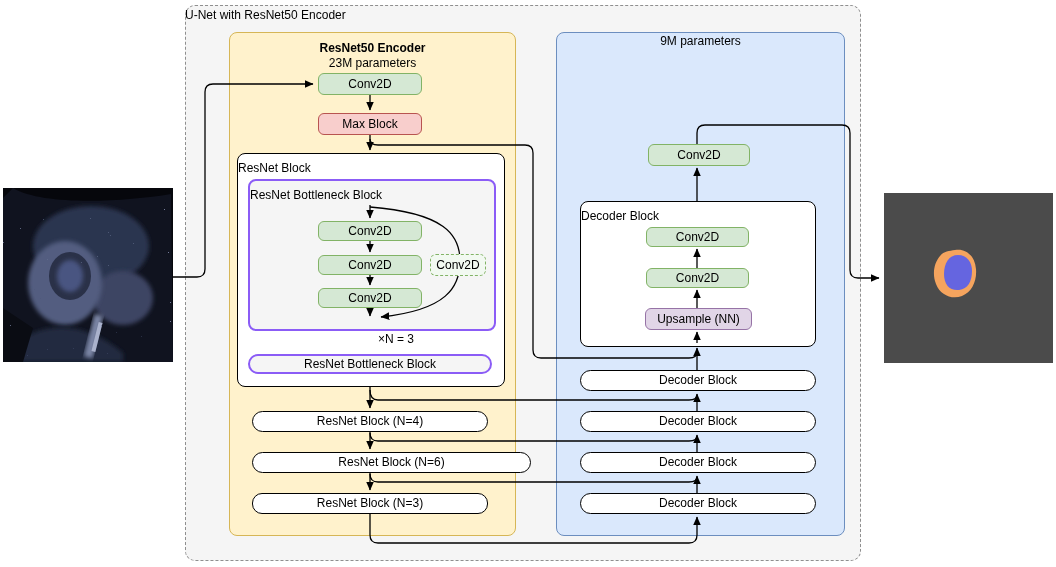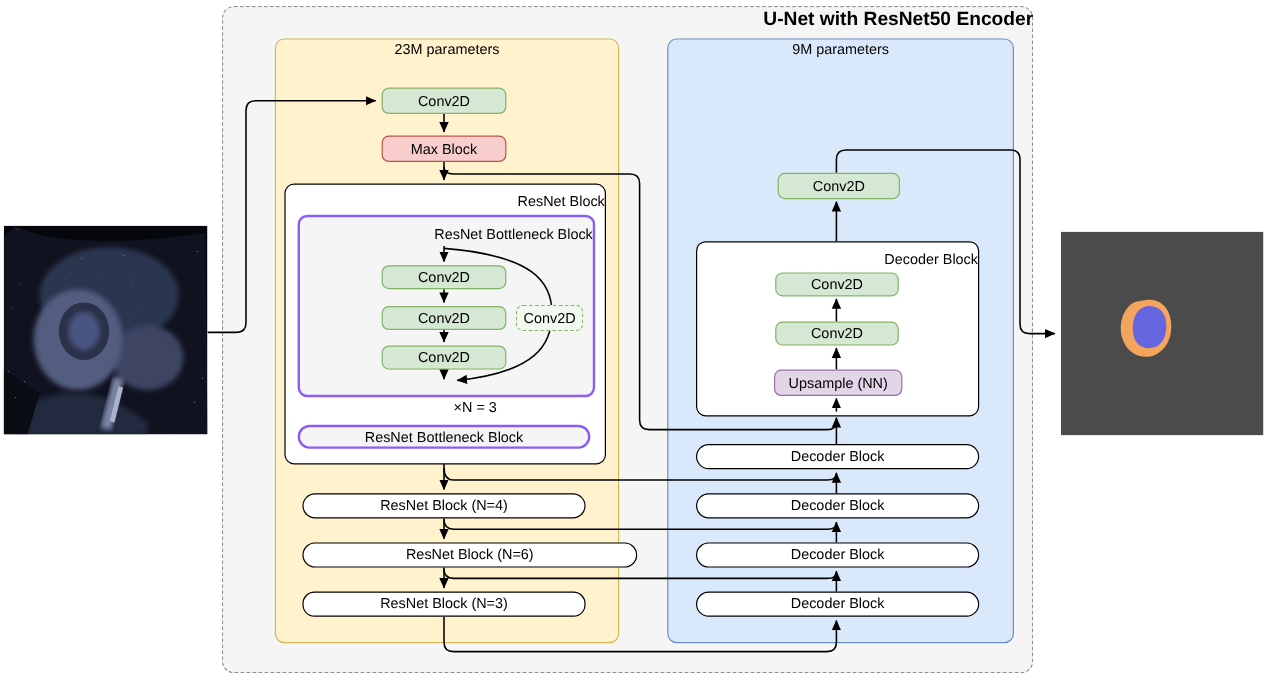--- a/index.html
+++ b/index.html
@@ -7,22 +7,22 @@
     position:relative;width:1056px;height:567px;background:#ffffff;
     font-family:"Liberation Sans",sans-serif;color:#000;overflow:hidden;
   }
   .abs{position:absolute;}
   
   #container{
     left:185px;top:5px;width:674px;height:554px;
     background:#F5F5F5;border:1.5px dashed #8f8f8f;border-radius:10px;z-index:0;
   }
   #main-title{
-    left:185px;top:8px;width:676px;text-align:right;
-    font-size:16px;font-weight:bold;z-index:3;
+    left:185px;top:8px;width:676px;text-align:left;
+    font-size:12px;font-weight:normal;z-index:3;
   }
   .panel{border-radius:8px;z-index:0;}
   #encoder-panel{left:229px;top:32px;width:285px;height:502px;background:#FFF2CC;border:1px solid #D6B656;}
   #decoder-panel{left:556px;top:32px;width:287px;height:502px;background:#DAE8FC;border:1px solid #6C8EBF;}
   .panel-title{width:100%;text-align:center;font-size:12px;font-weight:bold;padding-top:8px;}
   .panel-sub{width:100%;text-align:center;font-size:12px;padding-top:1px;}
 
   svg.wires{left:0;top:0;width:1056px;height:567px;z-index:1;pointer-events:none;}
 
   .box{
@@ -30,33 +30,34 @@
     font-size:12px;line-height:13px;border-radius:6px;z-index:2;box-sizing:border-box;
     white-space:nowrap;
   }
   .green{background:#D5E8D4;border:1px solid #82B366;}
   .red{background:#F8CECC;border:1px solid #B85450;}
   .purple{background:#E1D5E7;border:1px solid #9673A6;}
   .whitebox{background:#ffffff;border:1px solid #000000;border-radius:8px;}
   .graybox{background:#F5F5F5;border:2px solid #8b5cf6;border-radius:8px;}
   .pill{border-radius:11px;}
   .dashed-green{background:#F2F9F1;border:1px dashed #82B366;}
-  .box-title{position:absolute;top:7px;left:0;width:100%;text-align:right;font-size:12px;}
+  .box-title{position:absolute;top:7px;left:0;width:100%;text-align:left;font-size:12px;}
   #repeat-label{font-size:12px;z-index:2;}
   .img-frame{z-index:2;overflow:hidden;}
 </style>
 </head>
 <body>
 
 <div id="canvas">
 
   <div class="abs" id="container"></div>
   <div class="abs" id="main-title">U-Net with ResNet50 Encoder</div>
 
   <div class="abs panel" id="encoder-panel">
+    <div class="panel-title">ResNet50 Encoder</div>
     <div class="panel-sub">23M parameters</div>
   </div>
   <div class="abs panel" id="decoder-panel">
     <div class="panel-sub">9M parameters</div>
   </div>
 
   <svg class="abs wires" viewBox="0 0 1056 567">
     <defs>
       <marker id="arr" viewBox="0 0 10 10" refX="8.5" refY="5" markerWidth="7.5" markerHeight="7.5" orient="auto-start-reverse">
         <path d="M0,1 L9,5 L0,9 Z" fill="#000"></path>

